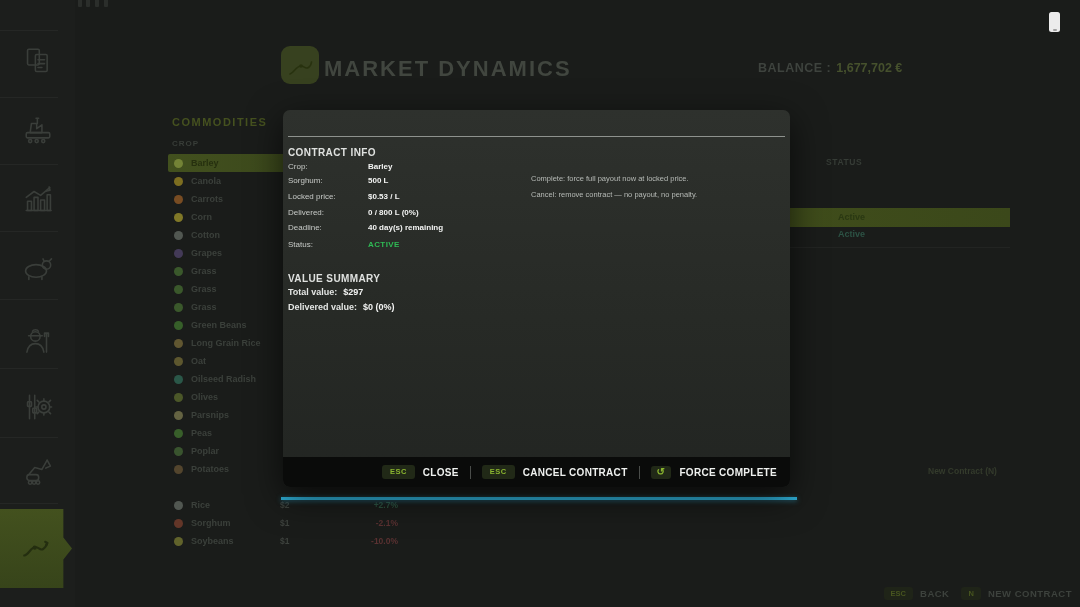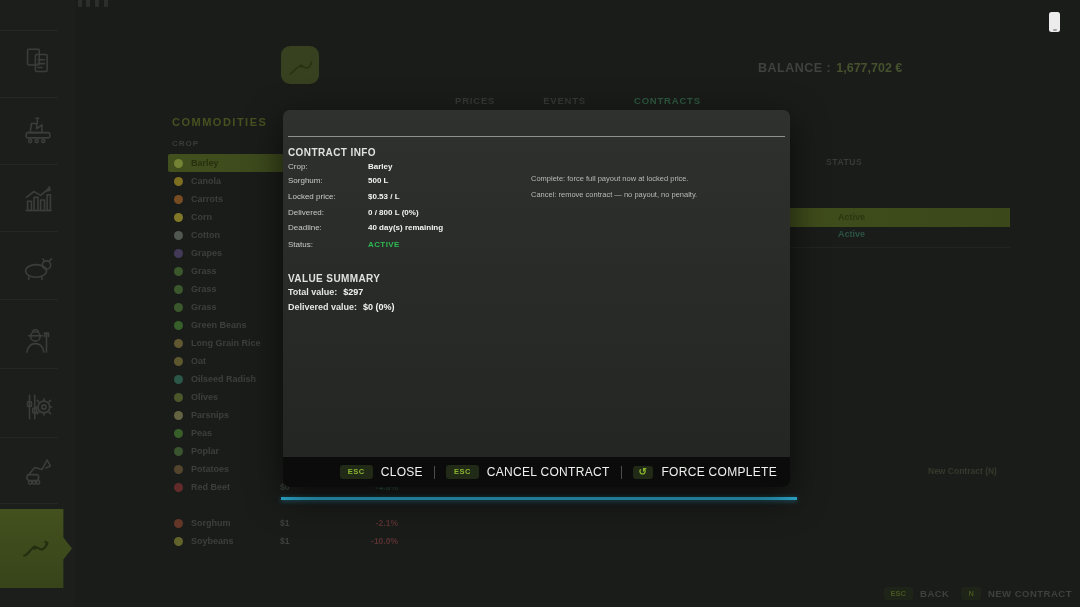--- a/index.html
+++ b/index.html
@@ -74,21 +74,21 @@
   .fvalue.status-active{color:#2fb954;letter-spacing:.4px}
   .note{position:absolute;left:248px;font-size:7.5px;color:#b6bab6;white-space:nowrap}
   .srow{position:absolute;left:5px;display:flex;align-items:center;font-size:9px}
   .slabel{color:#e4e6e4;font-weight:700}
   .svalue{margin-left:6px;font-weight:700;color:#f2f3f2}
   .modal-footer{position:absolute;left:0;bottom:0;width:100%;height:30px;background:#0a0b0a;border-radius:0 0 7px 7px;
     display:flex;align-items:center;justify-content:flex-end;padding-right:13px;gap:9px}
   .bgroup{display:flex;align-items:center;gap:8px;cursor:default}
   .kbadge{background:#212917;color:#8ab52f;font-size:7.5px;font-weight:700;padding:3px 8px;border-radius:3px;letter-spacing:.5px;line-height:1}
   .kbadge.ibadge{font-size:10px;padding:1.5px 6px}
-  .blabel{font-size:12px;font-weight:400;color:#eff1ef;letter-spacing:.3px;white-space:nowrap}
+  .blabel{font-size:10px;font-weight:700;color:#eff1ef;letter-spacing:.3px;white-space:nowrap}
   .bsep{width:1px;height:13px;background:#4a4d4a;margin:0 2px}
 
   
   .footer-hints{position:absolute;right:8px;top:587px;display:flex;align-items:center;gap:12px}
   .hint{display:flex;align-items:center;gap:7px}
   .hkey{background:#1f2418;color:#47551f;font-size:7.5px;font-weight:700;padding:2.5px 7px;border-radius:3px;line-height:1}
   .hlabel{font-size:9.5px;font-weight:700;letter-spacing:.5px;color:#3d423d;white-space:nowrap}
 </style>
 </head>
 <body>
@@ -186,29 +186,25 @@
   </div>
 
   <div class="phone-icon"></div>
 
   <div class="app-icon">
     <svg viewBox="0 0 38 38">
         <path d="M9 28c4-1 6-8 11-8 3.5 0 4 3.5 7.5 1.5 2.5-1.5 3-5.5 3-5.5"></path>
         <circle cx="20" cy="20" r="1" fill="#28320f"></circle>
       </svg>
   </div>
+  <div class="page-title">MARKET DYNAMICS</div>
   <div class="balance">
     <span class="balance-label">BALANCE :</span><span class="balance-value">1,677,702 €</span>
   </div>
 
-  <div class="tabs">
-      <div class="tab">PRICES</div>
-      <div class="tab">EVENTS</div>
-      <div class="tab active">CONTRACTS</div>
-    </div>
 
   <div class="commodities-title">COMMODITIES</div>
   <div class="crop-label">CROP</div>
   <div class="commodity-list">
       <div class="crow sel" style="top: 0px;">
         <span class="cicon" style="background: rgb(125, 140, 59);"></span>
         <span class="cname">Barley</span>
       </div>
       <div class="crow" style="top: 18px;">
         <span class="cicon" style="background: rgb(143, 125, 34);"></span>
@@ -271,25 +267,25 @@
         <span class="cname">Peas</span>
       </div>
       <div class="crow" style="top: 288px;">
         <span class="cicon" style="background: rgb(63, 94, 51);"></span>
         <span class="cname">Poplar</span>
       </div>
       <div class="crow" style="top: 306px;">
         <span class="cicon" style="background: rgb(94, 76, 49);"></span>
         <span class="cname">Potatoes</span>
       </div>
-      <div class="crow" style="top: 324px;">
-        <span class="cicon" style="background: rgb(112, 46, 46);"></span>
-        <span class="cname">Red Beet</span>
-        <span class="cprice">$0</span>
-        <span class="cchange up">+4.8%</span>
+      <div class="crow" style="top: 342px;">
+        <span class="cicon" style="background: rgb(92, 98, 92);"></span>
+        <span class="cname">Rice</span>
+        <span class="cprice">$2</span>
+        <span class="cchange up">+2.7%</span>
       </div>
       <div class="crow" style="top: 360px;">
         <span class="cicon" style="background: rgb(113, 59, 43);"></span>
         <span class="cname">Sorghum</span>
         <span class="cprice">$1</span>
         <span class="cchange down">-2.1%</span>
       </div>
       <div class="crow" style="top: 378px;">
         <span class="cicon" style="background: rgb(111, 112, 47);"></span>
         <span class="cname">Soybeans</span>

